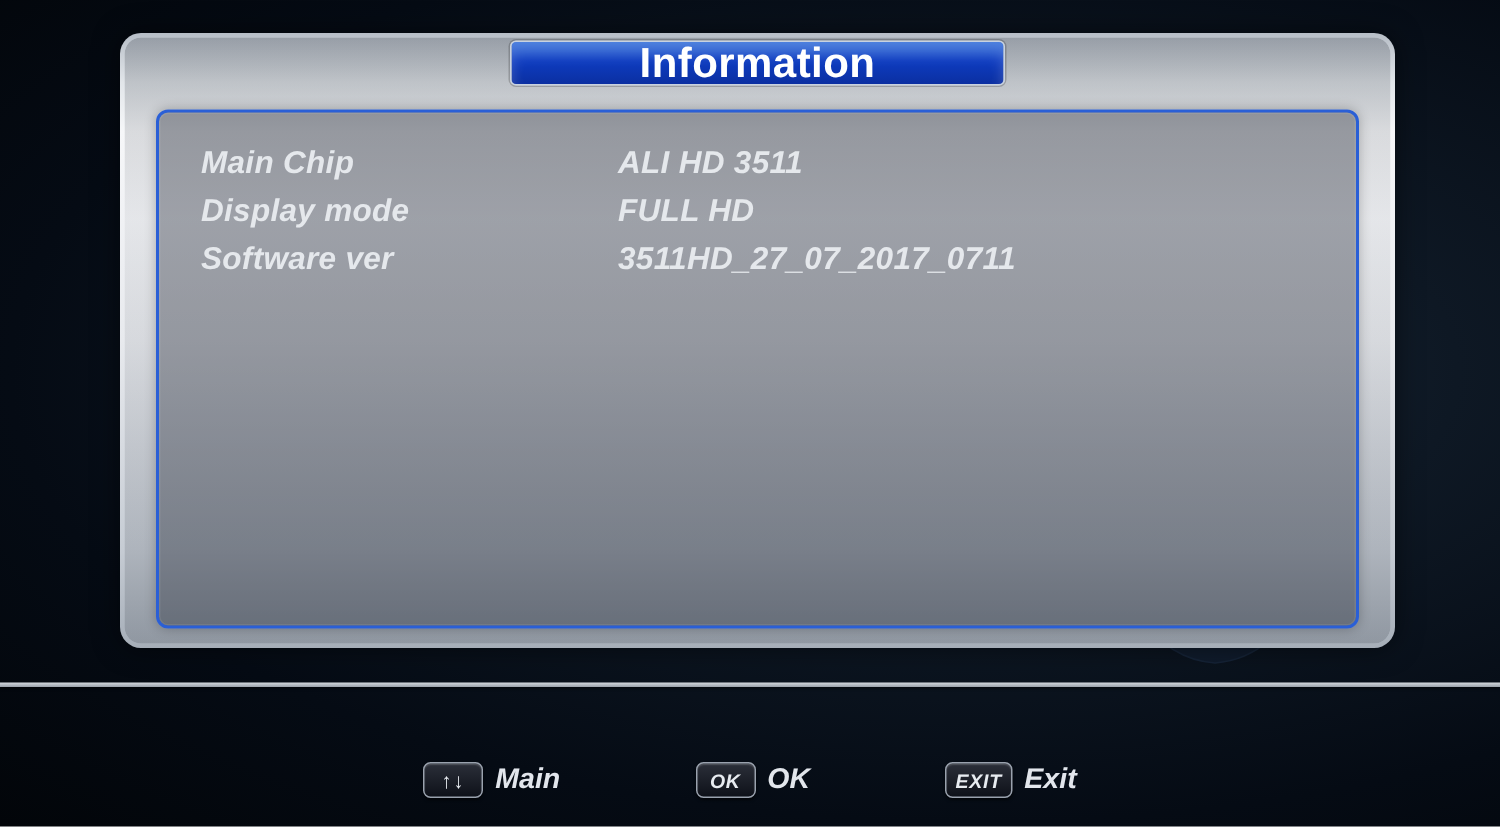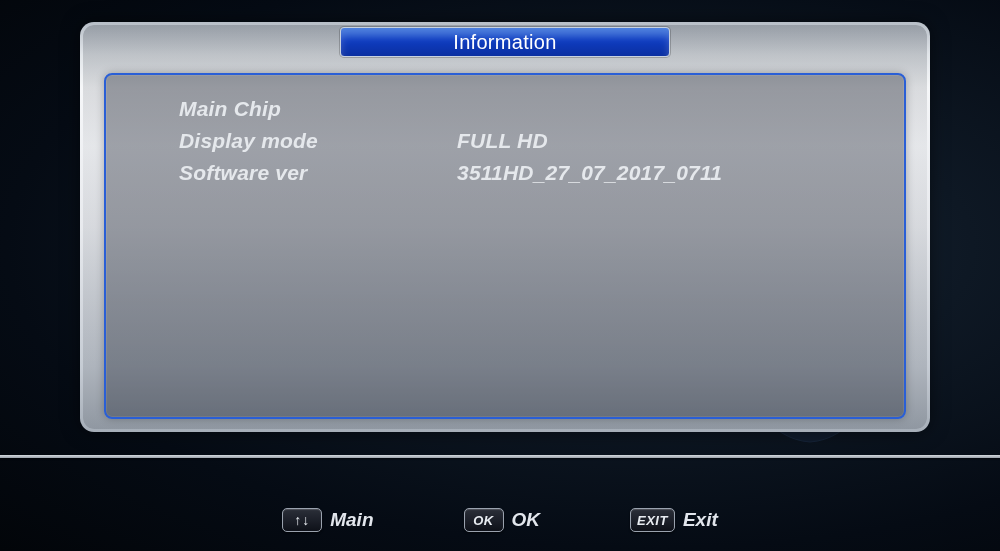--- a/index.html
+++ b/index.html
@@ -64,22 +64,22 @@
       border-radius: 4px;
       background: linear-gradient(180deg, #1e5fd6 0%, #0e3cc0 45%, #0b2fa1 100%);
       border: 1px solid #c8d2e0;
       box-shadow: inset 0 8px 9px rgba(255,255,255,0.22), 0 0 0 1px rgba(0,0,0,0.2);
       display: flex;
       align-items: center;
       justify-content: center;
     }
     .title-text {
       color: #ffffff;
-      font-size: 20px;
-      font-weight: normal;
+      font-size: 28px;
+      font-weight: bold;
       letter-spacing: 0.3px;
     }
     .info-panel {
       position: absolute;
       left: 21px;
       top: 48px;
       width: 802px;
       height: 346px;
       border-radius: 8px;
       border: 2px solid #2a5fd6;
@@ -92,21 +92,20 @@
       height: 32px;
       align-items: center;
     }
     .info-label {
       width: 278px;
       font-size: 21px;
       font-weight: bold;
       font-style: italic;
       color: #e5e8ec;
       letter-spacing: 0.2px;
-      margin-left: 45px;
     }
     .info-value {
       font-size: 21px;
       font-weight: bold;
       font-style: italic;
       color: #e5e8ec;
       letter-spacing: 0.2px;
     }
     .divider {
       position: absolute;
@@ -184,20 +183,21 @@
   <div class="panel-inner">
     <div class="panel-gloss"></div>
 
     <div class="title-bar">
       <span class="title-text">Information</span>
     </div>
 
     <div class="info-panel">
       <div class="info-row">
         <div class="info-label">Main Chip</div>
+        <div class="info-value">ALI HD 3511</div>
       </div>
       <div class="info-row">
         <div class="info-label">Display mode</div>
         <div class="info-value">FULL HD</div>
       </div>
       <div class="info-row">
         <div class="info-label">Software ver</div>
         <div class="info-value">3511HD_27_07_2017_0711</div>
       </div>
     </div>

